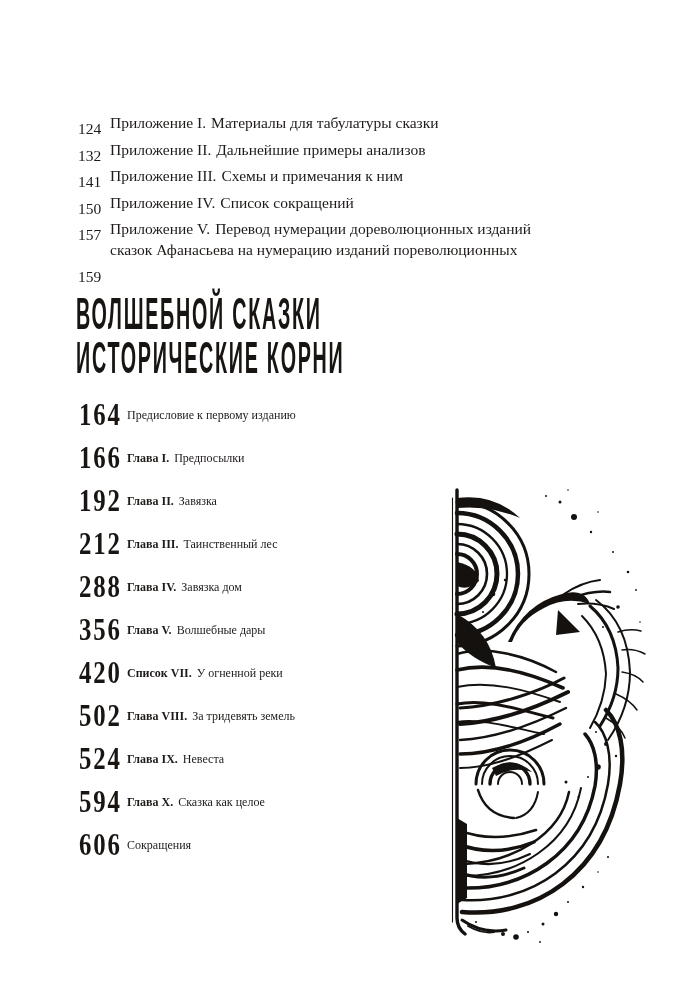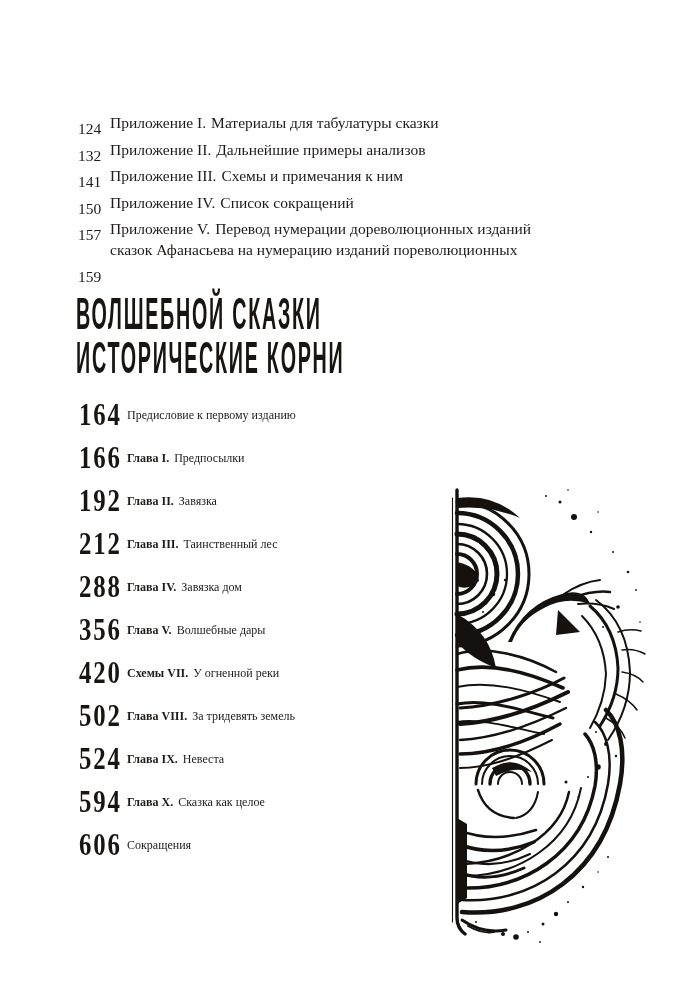--- a/index.html
+++ b/index.html
@@ -106,21 +106,21 @@
     <div class="t-row">
       <span class="t-num">288</span>
       <span class="t-text"><span class="t-label">Глава IV.</span><span class="t-title">Завязка дом</span></span>
     </div>
     <div class="t-row">
       <span class="t-num">356</span>
       <span class="t-text"><span class="t-label">Глава V.</span><span class="t-title">Волшебные дары</span></span>
     </div>
     <div class="t-row">
       <span class="t-num">420</span>
-      <span class="t-text"><span class="t-label">Схемы VII.</span><span class="t-title">У огненной реки</span></span>
+      <span class="t-text"><span class="t-label">Список VII.</span><span class="t-title">У огненной реки</span></span>
     </div>
     <div class="t-row">
       <span class="t-num">502</span>
       <span class="t-text"><span class="t-label">Глава VIII.</span><span class="t-title">За тридевять земель</span></span>
     </div>
     <div class="t-row">
       <span class="t-num">524</span>
       <span class="t-text"><span class="t-label">Глава IX.</span><span class="t-title">Невеста</span></span>
     </div>
     <div class="t-row">

